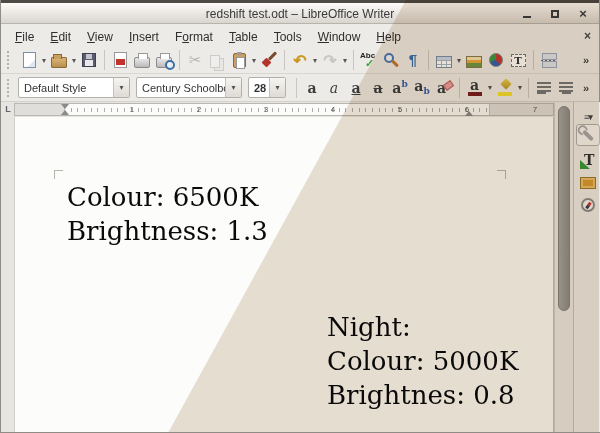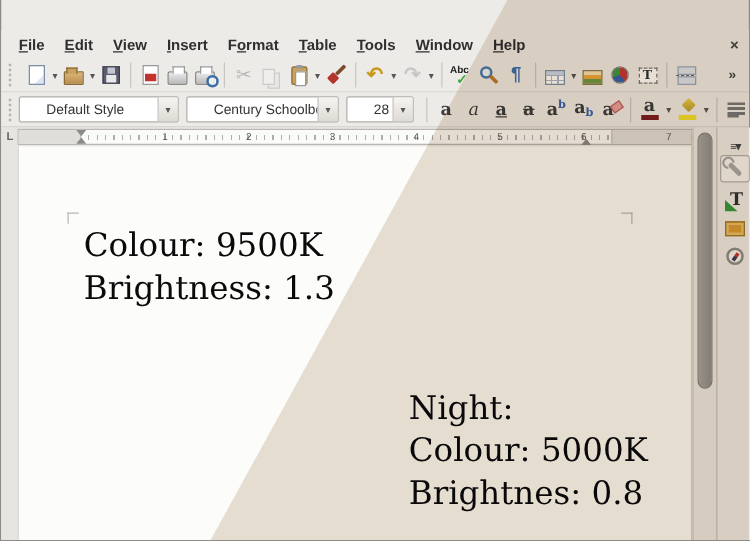--- a/index.html
+++ b/index.html
@@ -24,48 +24,48 @@
   .wc { width:12px; height:12px; display:flex; align-items:center; justify-content:center;
         font-size:13px; font-weight:bold; color:#3d3d3d; cursor:default; }
   .wc-min span { display:block; width:8px; height:2px; background:#3d3d3d; margin-top:6px; }
   .wc-max span { display:block; width:8px; height:8px; border:2px solid #3d3d3d; }
 
   
   .menubar {
     position:absolute; top:24px; left:0; right:0; height:23px;
     display:flex; align-items:center; padding-left:6px; background:#edebe8;
   }
-  .menu-item { padding:3px 8px; font-size:12px; color:#2f2f2f; border-radius:2px;font-weight:bold; }
+  .menu-item { padding:3px 8px; font-size:12px; color:#2f2f2f; border-radius:2px; }
   .menu-item u { text-decoration:underline; }
   .menu-close { margin-left:auto; margin-right:8px; font-size:12px; font-weight:bold; color:#4a4a4a; }
 
   
   .toolbar {
     position:absolute; left:0; right:0; display:flex; align-items:center;
     background:#edebe8; padding-left:4px;
   }
   .toolbar-main   { top:47px; height:27px; border-bottom:1px solid #dad7d2; }
   .toolbar-format { top:74px; height:28px; border-bottom:1px solid #d4d1cc; }
   .grip { width:5px; height:18px; border-left:2px dotted #b5b2ad; margin:0 6px 0 2px; }
   .tb-btn { height:24px; min-width:22px; padding:0 1px; display:flex; align-items:center; justify-content:center; border-radius:3px; }
   .tb-btn.dim { opacity:.45; filter:grayscale(1); }
   .tb-sep { width:1px; height:20px; background:#c9c6c1; margin:0 4px; flex:none; }
   .drop { font-size:8px; color:#555; width:8px; text-align:center; flex:none; }
   .overflow-btn { margin-left:auto; margin-right:6px; font-size:11px; font-weight:bold; color:#444; padding:2px 4px; }
 
   
   .combo { height:21px; background:#fff; border:1px solid #b3b0ab; border-radius:2px;
-           display:flex; align-items:center; margin-right:6px; flex:none;padding-left:16px; }
+           display:flex; align-items:center; margin-right:6px; flex:none; }
   .combo-text { padding:0 5px; font-size:11px; color:#333; white-space:nowrap; overflow:hidden; }
   .combo-arrow { width:16px; height:100%; border-left:1px solid #c5c2bd;
                  background:linear-gradient(#f6f4f1,#dedbd5); display:flex; align-items:center; justify-content:center;
                  font-size:8px; color:#555; flex:none; }
   .combo-style .combo-text { width:94px; }
   .combo-font  .combo-text { width:88px; }
-  .combo-size  .combo-text { width:20px; }
+  .combo-size  .combo-text { width:20px;font-weight:bold; }
 
   
   .ic { position:relative; display:block; }
   .ic-new { width:13px; height:16px; background:linear-gradient(135deg,#fff 70%,#dfe8f2 70%); border:1px solid #7d8fa8; }
   .ic-open { width:16px; height:11px; margin-top:4px; background:linear-gradient(#dab678,#b98e4f); border:1px solid #8a6b35; border-radius:1px; }
   .ic-open::before { content:""; position:absolute; top:-4px; left:1px; width:7px; height:4px; background:#c9a05f; border:1px solid #8a6b35; border-bottom:none; }
   .ic-save { width:14px; height:14px; background:#5c5c6e; border:1px solid #3f3f52; }
   .ic-save::before { content:""; position:absolute; left:3px; top:0; width:6px; height:5px; background:#c3c7d0; }
   .ic-save::after  { content:""; position:absolute; left:2px; bottom:0; width:8px; height:6px; background:#e9e9eb; }
   .ic-pdf { width:13px; height:16px; background:#fff; border:1px solid #999; }
@@ -171,20 +171,32 @@
   .ic-navigator::after { content:""; position:absolute; left:4px; top:2px; width:3px; height:7px; background:linear-gradient(#c23b32 50%, #3a3a52 50%); transform:rotate(35deg); }
 
   
   .tint { position:absolute; inset:0; background:#e9e0d5; mix-blend-mode:multiply; pointer-events:none; z-index:50; }
 </style>
 </head>
 <body>
 
 <div class="window">
 
+  <div class="titlebar">
+    <div class="title-text">redshift test.odt – LibreOffice Writer</div>
+    <div class="win-controls">
+      <div class="wc wc-min">
+          <span></span>
+        </div>
+      <div class="wc wc-max">
+          <span></span>
+        </div>
+      <div class="wc wc-close">×</div>
+    </div>
+  </div>
 
   <div class="menubar">
     <span id="menu-items"><span class="menu-item"><u>F</u>ile</span><span class="menu-item"><u>E</u>dit</span><span class="menu-item"><u>V</u>iew</span><span class="menu-item"><u>I</u>nsert</span><span class="menu-item">F<u>o</u>rmat</span><span class="menu-item"><u>T</u>able</span><span class="menu-item"><u>T</u>ools</span><span class="menu-item"><u>W</u>indow</span><span class="menu-item"><u>H</u>elp</span></span>
     <span class="menu-close">×</span>
   </div>
 
   <div class="toolbar toolbar-main">
     <span class="grip"></span>
     <span id="tb-main" style="display:flex;align-items:center;">
         <span class="tb-btn">
@@ -329,21 +341,21 @@
       <span class="indent-marker" id="indent-marker" style="left: 46px;"></span>
       <span class="right-indent-marker" id="right-indent-marker" style="left: 450px;"></span>
     </div>
   </div>
 
   <div class="doc-area">
     <div class="page">
       <span class="corner tl" style="left:39px;top:53px;"></span>
       <span class="corner tr" style="left:482px;top:53px;"></span>
       <div class="doc-block doc-day" id="doc-day">
-          <div>Colour: 9500K</div>
+          <div>Colour: 6500K</div>
           <div>Brightness: 1.3</div>
         </div>
       <div class="doc-block doc-night" id="doc-night">
           <div>Night:</div>
           <div>Colour: 5000K</div>
           <div>Brightnes: 0.8</div>
         </div>
     </div>
   </div>
 

